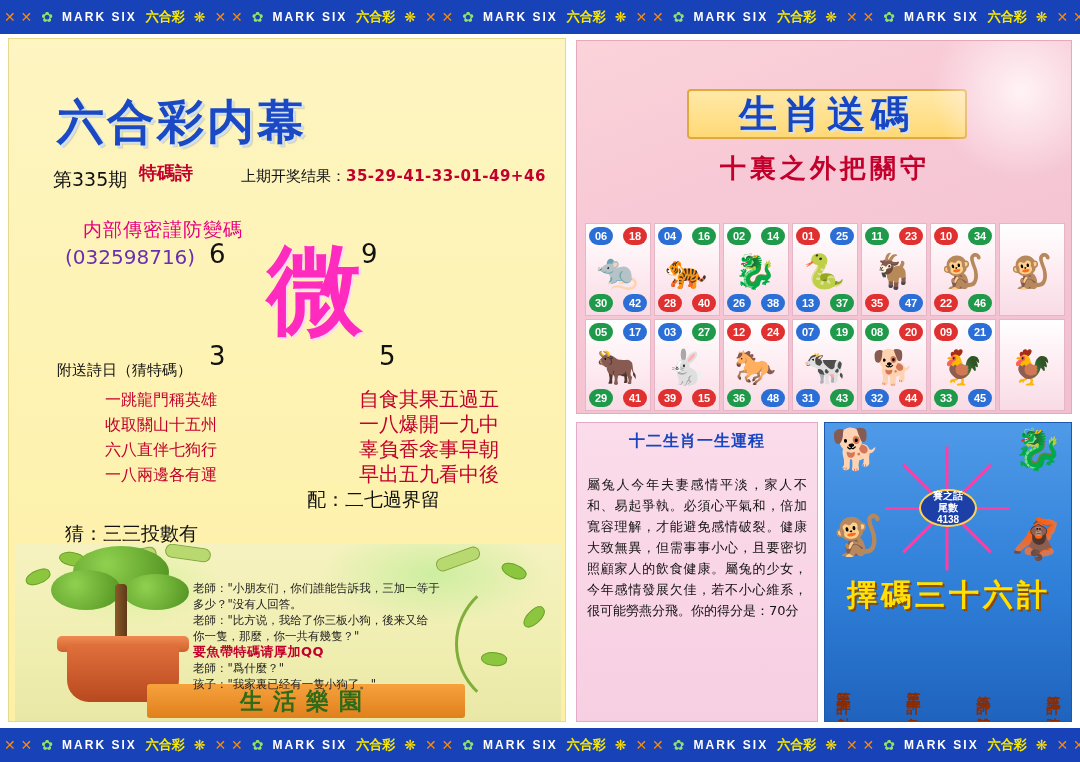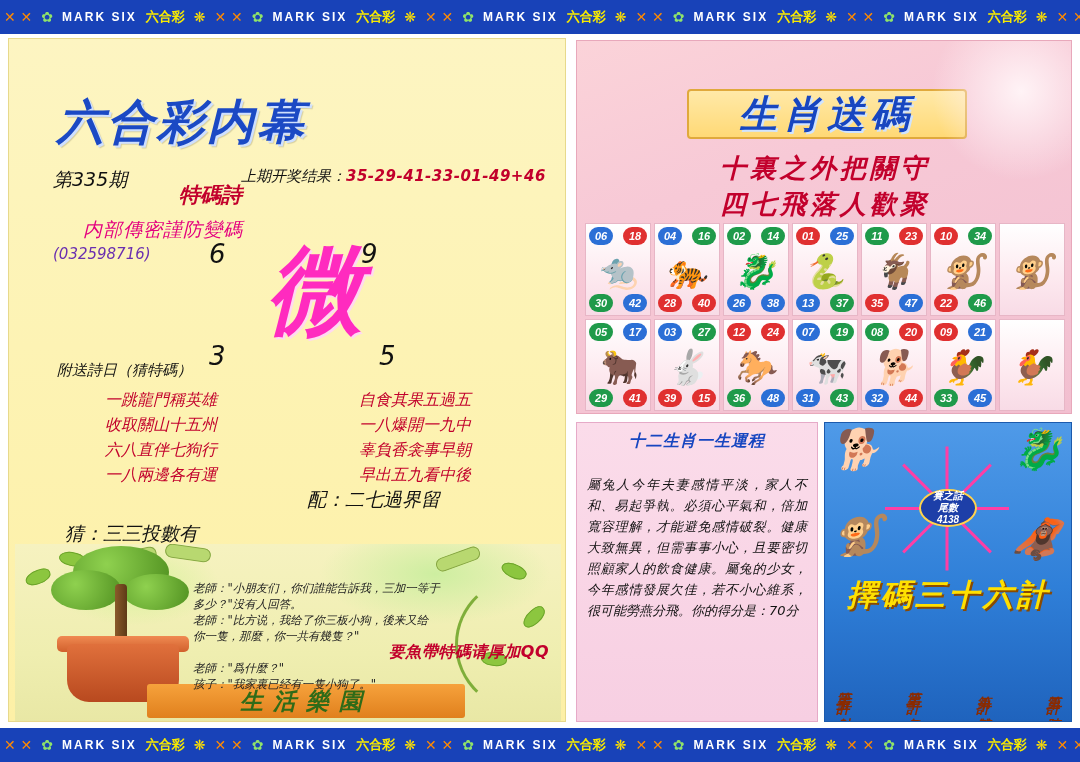--- a/index.html
+++ b/index.html
@@ -26,56 +26,56 @@
     font-size:12px; font-weight:bold; letter-spacing:2px;
     color:#ffffff;
   }
   .mk6 { color:#f8ea00; font-size:13px; font-weight:bold; font-family:"DejaVu Sans", sans-serif;}
   .dec { font-size:14px; font-weight:bold; }
   .dec.or { color:#ff8a00; }
   .dec.gr { color:#8fe36a; }
   .dec.ye { color:#ffe000; }
 
   
-  .stage { position:absolute; top:34px; left:0; width:1080px; height:586px;font-style:italic; }
+  .stage { position:absolute; top:34px; left:0; width:1080px; height:586px; }
 
   
   .left {
     position:absolute; left:8px; top:4px; width:558px; height:684px;
     background:linear-gradient(180deg,#fdf5c2 0%,#fdf3b4 45%,#fdf0a6 100%);
     border:1px solid #e7d98c;
     overflow:hidden;
   }
   .title-main {
     position:absolute; left:48px; top:52px;
     font-size:47px; font-weight:bold; letter-spacing:3px;
     color:#1b49c4;
     text-shadow:2px 2px 0 #cfe0ff, 3px 3px 1px rgba(0,0,0,.15);
     font-family:"DejaVu Sans", sans-serif;
   }
   .issue {
     position:absolute; left:44px; top:128px;
     font-size:19px; color:#111;
   }
   .sub-red {
-    position:absolute; left:130px; top:142px;
-    font-size:21px; font-weight:bold; color:#c2002c;margin-left:40px;
+    position:absolute; left:130px; top:122px;
+    font-size:18px; font-weight:bold; color:#c2002c;
   }
   .lastres {
     position:absolute; left:232px; top:128px;
     font-size:15px; color:#111;
   }
   .lastres b { color:#c2002c; font-weight:bold; letter-spacing:.5px;}
   .pink-line {
     position:absolute; left:74px; top:178px;
     font-size:19px; color:#e4007f; letter-spacing:1px;
   }
   .code-paren {
-    position:absolute; left:44px; top:206px;
-    font-size:15px; color:#6a2fb0;
+    position:absolute; left:56px; top:206px;
+    font-size:20px; color:#6a2fb0;
   }
   .big-char {
     position:absolute; left:258px; top:188px;
     font-size:96px; font-weight:bold; color:#ff2bbf;
     text-shadow:2px 2px 0 #ffd9f2;
     font-family:"DejaVu Serif", serif;
   }
   .n1 { position:absolute; left:200px; top:200px; font-size:26px; color:#111; }
   .n2 { position:absolute; left:352px; top:200px; font-size:26px; color:#111; }
   .n3 { position:absolute; left:200px; top:302px; font-size:26px; color:#111; }
@@ -84,21 +84,21 @@
   .poem-head {
     position:absolute; left:48px; top:322px;
     font-size:15px; color:#111;text-align:center;
   }
   .poem {
     position:absolute; left:96px; top:348px;
     font-size:16px; color:#c2002c; line-height:25px;
   }
   .poem2 {
     position:absolute; left:350px; top:348px;
-    font-size:16px; color:#c2002c; line-height:25px;
+    font-size:20px; color:#c2002c; line-height:25px;
   }
   .guess1 {
     position:absolute; left:56px; top:448px; font-size:19px; color:#111;
   }
   .guess-pair {
     position:absolute; left:298px; top:448px; font-size:19px; color:#111;
   }
   .guess2 {
     position:absolute; left:56px; top:482px; font-size:19px; color:#111;
   }
@@ -158,21 +158,21 @@
     display:flex; align-items:center; justify-content:center;
     font-size:23px; font-weight:bold; color:#2f6b18; letter-spacing:10px;
     font-family:"DejaVu Serif", serif;
   }
   .joke {
     position:absolute; left:178px; top:36px; width:356px;
     font-size:11.5px; color:#333; line-height:16px;
   }
   .joke .t { color:#222; }
   .joke .hl {
-    color:#c2002c; font-weight:bold; font-size:16px; letter-spacing:.5px;text-align:right;
+    color:#c2002c; font-weight:bold; font-size:13px; letter-spacing:.5px;
   }
 
   
   .rt-top {
     position:absolute; left:576px; top:6px; width:496px; height:374px;
     background:linear-gradient(160deg,#fbd3d9 0%, #f7c9d6 35%, #f2bfd0 100%);
     border:1px solid #e8a8bb;
     overflow:hidden;
   }
   .rt-top::after{
@@ -384,21 +384,20 @@
         <div class="hl">要魚帶特碼请厚加QQ</div>
         <div class="t">老師："爲什麼？"</div>
         <div class="t">孩子："我家裏已经有一隻小狗了。"</div>
       </div>
     </div>
   </div>
 
   <div class="rt-top">
     <div class="sx-title">生肖送碼</div>
     <div class="sx-line1">十裏之外把關守</div>
-    <div class="sx-line2">四七飛落人歡聚</div>
     <div class="zgrid" id="zgrid">
         <div class="zcell">
           <div class="animal">🐀</div>
           <span class="znum l c-blue">06</span>
           <span class="znum r c-red">18</span>
           <span class="znum l b c-green">30</span>
           <span class="znum r b c-blue">42</span>
         </div>
         <div class="zcell">
           <div class="animal">🐅</div>

